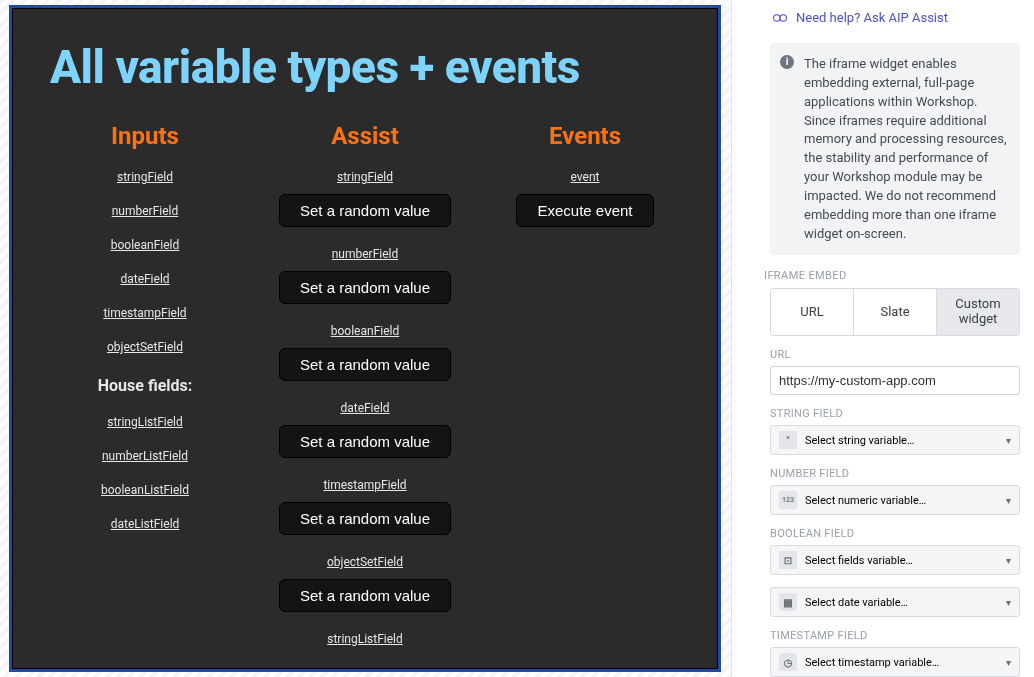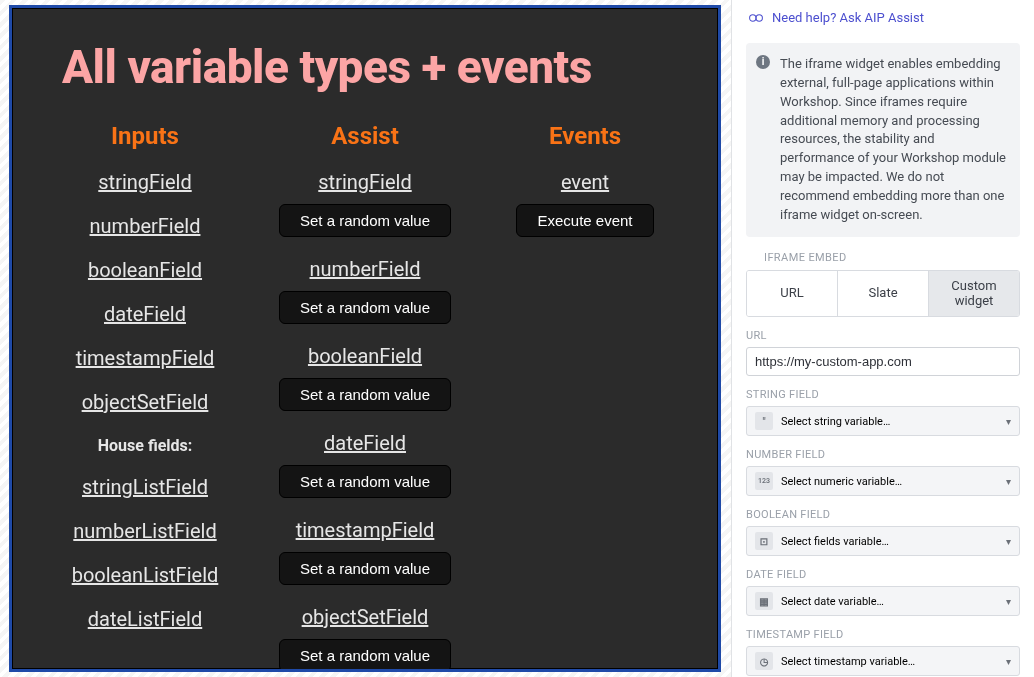--- a/index.html
+++ b/index.html
@@ -35,40 +35,39 @@
 .preview-scroll::-webkit-scrollbar-thumb { background: #6a6a6a; border-radius: 4px; }
 
 .preview-inner {
   padding: 32px 38px 40px 38px;
   color: #f0f0f0;
 }
 .big-title {
   font-size: 46px;
   font-weight: 800;
   letter-spacing: -0.5px;
-  color: #fca5a5;
+  color: #7dd3fc;
   margin-bottom: 28px;
-  margin-left: 12px;
 }
 .columns {
   display: flex;
   gap: 30px;
 }
 .col { flex: 1; text-align: center; }
 .col h3 {
   font-size: 24px;
   font-weight: 700;
   color: #f97316;
   margin-bottom: 18px;
 }
 .link {
   display: block;
   text-decoration: underline;
   color: #e6e6e6;
-  font-size: 20px;
+  font-size: 12px;
   margin: 20px 0 4px 0;
   cursor: pointer;
 }
 .plain {
   display: block;
   color: #e6e6e6;
   font-size: 16px;
   font-weight: 700;
   margin: 22px 0 4px 0;
 }
@@ -91,20 +90,21 @@
 }
 
 
 .right-pane {
   width: 303px;
   height: 677px;
   border-left: 1px solid #e0e2e5;
   background: #fff;
   overflow-y: auto;
   font-size: 13px;
+  padding-left: 24px;
 }
 .help-row {
   display: flex;
   align-items: center;
   gap: 8px;
   padding: 10px 16px;
   color: #4c4fcf;
 }
 .help-icon {
   display: inline-flex;
@@ -133,21 +133,21 @@
   align-items: center;
   justify-content: center;
   font-size: 10px;
   font-weight: 700;
 }
 
 .section-label {
   font-size: 11px;
   letter-spacing: 0.4px;
   color: #9aa0a9;
-  margin: 6px 16px 6px 32px;
+  margin: 6px 16px 6px 8px;
 }
 .tab-row {
   display: flex;
   margin: 0 14px 12px 14px;
   border: 1px solid #d8dbe0;
   border-radius: 3px;
   overflow: hidden;
 }
 .tab-item {
   flex: 1;
@@ -320,21 +320,20 @@
   <div class="field-group">
     <div class="field-label">BOOLEAN FIELD</div>
     <div class="select-box">
       <span class="select-prefix">⊡</span>
       <span class="select-placeholder">Select fields variable…</span>
       <span class="caret">▾</span>
     </div>
   </div>
 
   <div class="field-group">
-    <div class="field-label">DATE FIELD</div>
     <div class="select-box">
       <span class="select-prefix">▦</span>
       <span class="select-placeholder">Select date variable…</span>
       <span class="caret">▾</span>
     </div>
   </div>
 
   <div class="field-group">
     <div class="field-label">TIMESTAMP FIELD</div>
     <div class="select-box">

